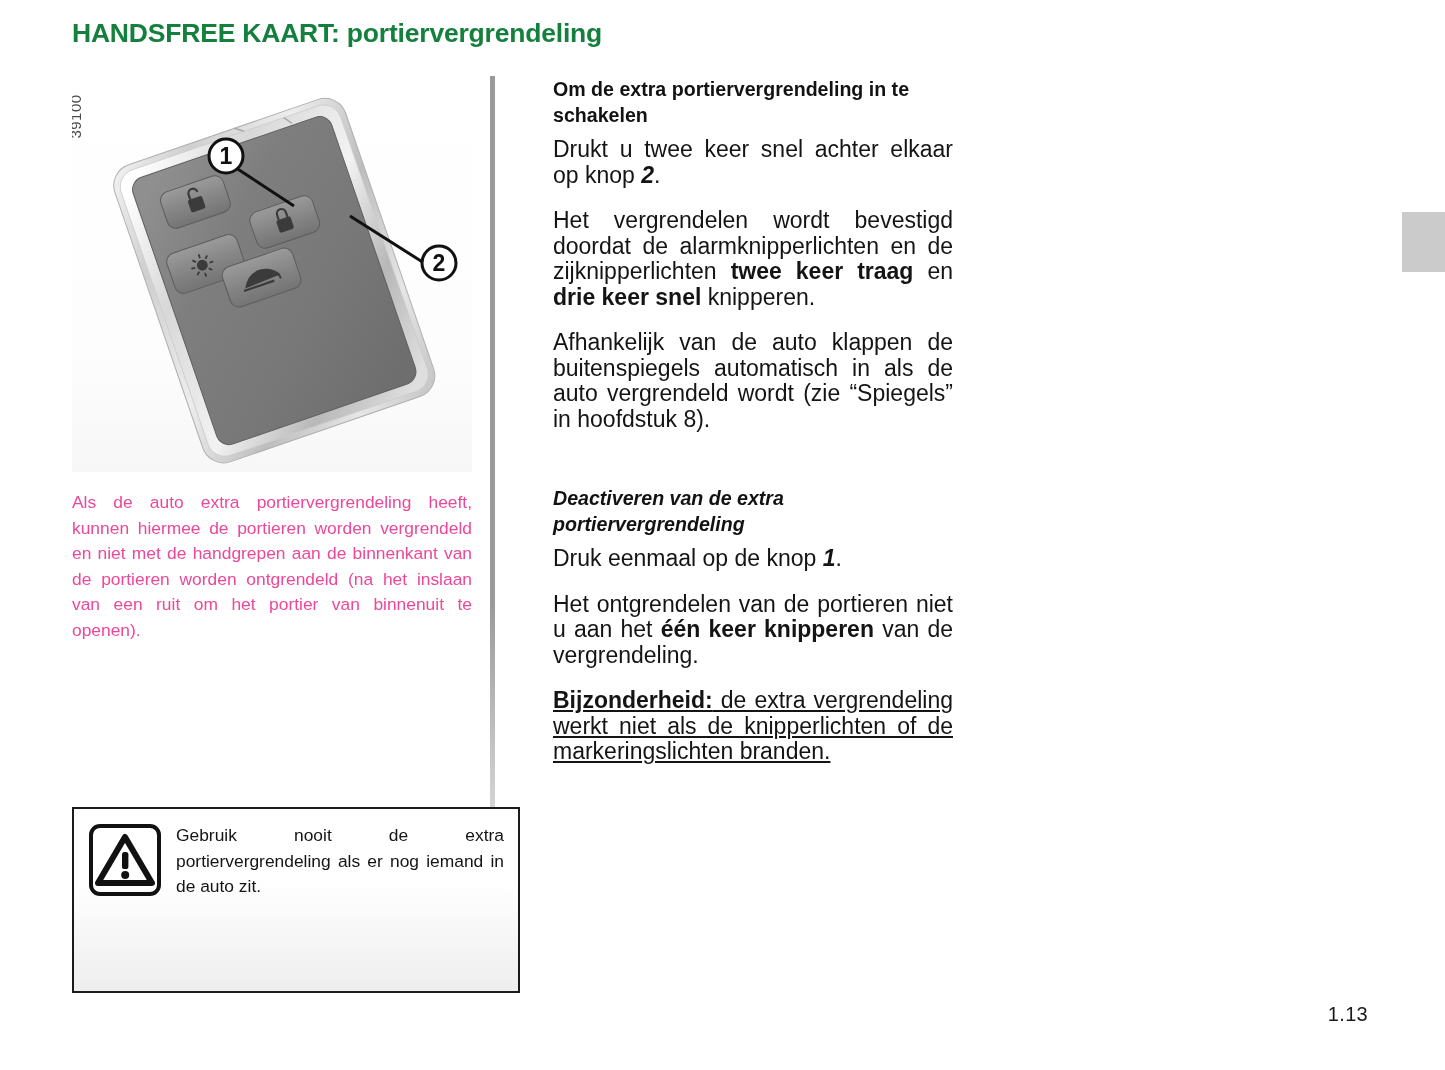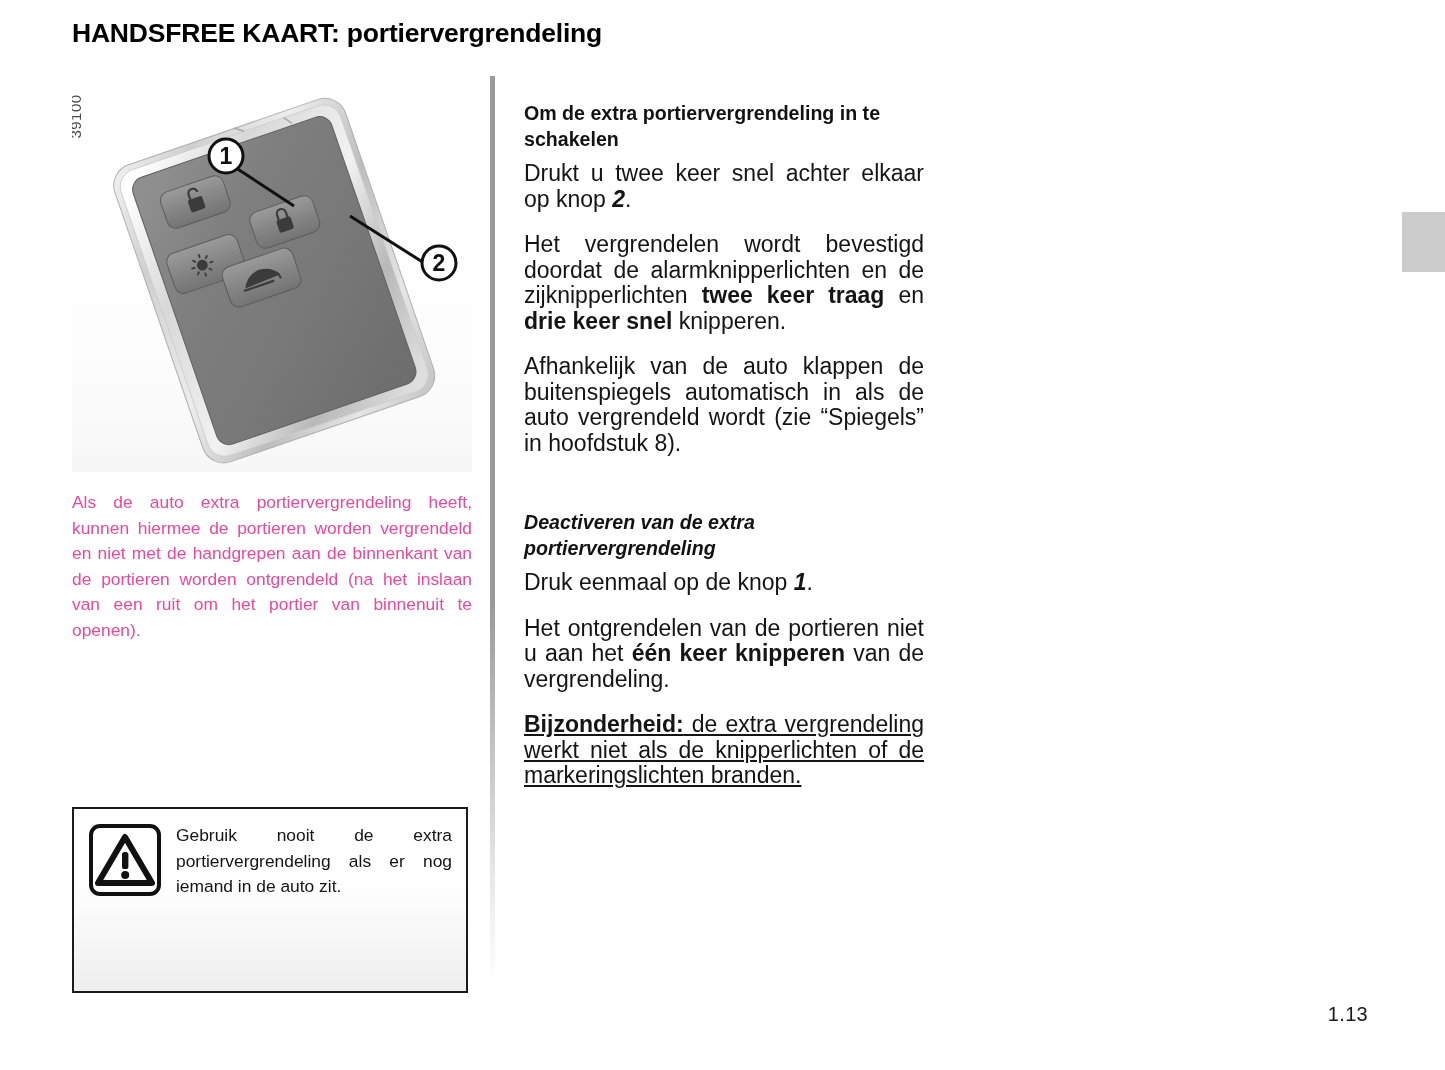--- a/index.html
+++ b/index.html
@@ -17,21 +17,21 @@
   }
 
   
   .page-title {
     position: absolute;
     left: 72px;
     top: 18px;
     font-size: 26.5px;
     font-weight: bold;
     letter-spacing: -0.2px;
-    color: #000000;
+    color: #15803d;
     white-space: nowrap;
   }
 
   
   .chapter-tab {
     position: absolute;
     left: 1402px;
     top: 212px;
     width: 43px;
     height: 60px;
@@ -94,21 +94,21 @@
 
   .left-para {
     margin-top: 18px;
   }
 
   
   .warning-box {
     position: absolute;
     left: 72px;
     top: 807px;
-    width: 396px;
+    width: 448px;
     height: 186px;
     border: 2.5px solid #1b1b1b;
     background: linear-gradient(to bottom, #ffffff 0%, #ffffff 40%, #eeeeee 100%);
     box-sizing: border-box;
   }
   .warning-inner {
     display: flex;
     padding: 14px 14px 0 14px;
   }
   .warning-icon {
@@ -121,24 +121,23 @@
     margin-left: 14px;
     font-size: 17.4px;
     line-height: 25.5px;
     text-align: justify;
     color: #141414;
   }
 
   
   .right-col {
     position: absolute;
-    left: 524px;
+    left: 553px;
     top: 76px;
     width: 400px;
-    margin-top: 24px;
   }
   .h2 {
     font-size: 19.6px;
     line-height: 26px;
     font-weight: bold;
     color: #121212;
     margin: 0 0 9px 0;
   }
   .h2.second {
     margin-top: 53px;

